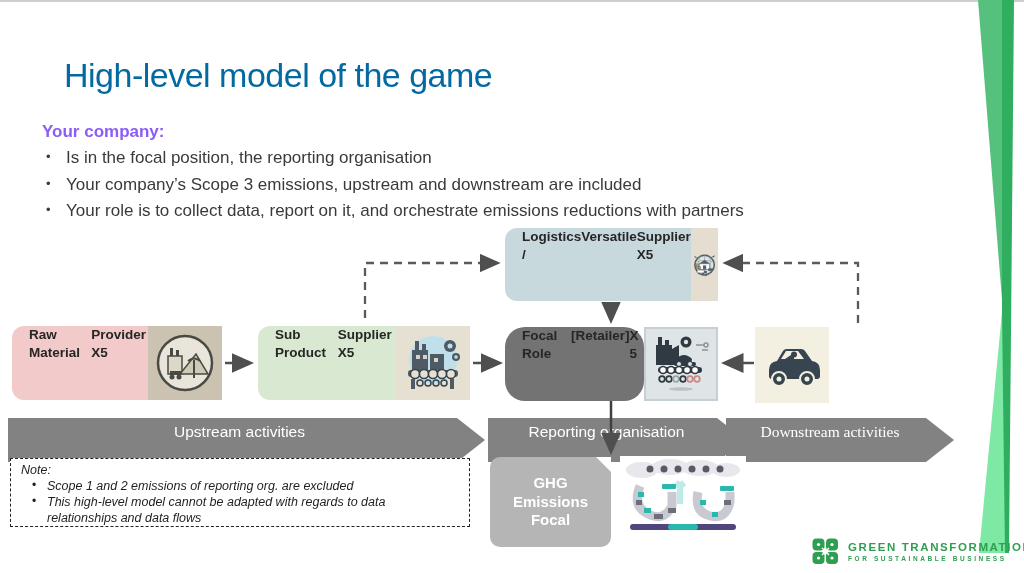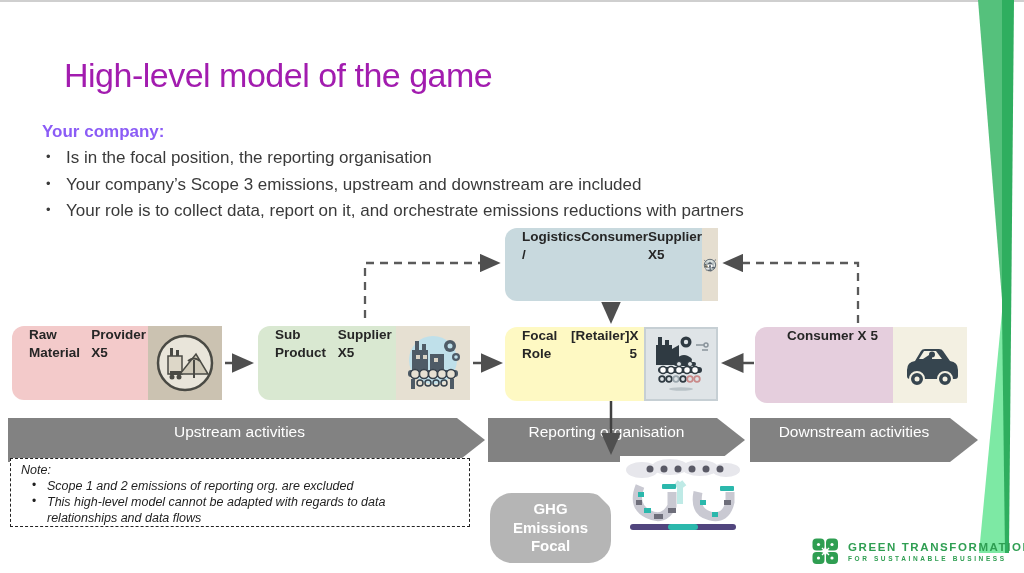--- a/index.html
+++ b/index.html
@@ -1,21 +1,21 @@
 <!DOCTYPE html>
 <html><head>
 <meta charset="utf-8">
 <style>
   * { margin:0; padding:0; box-sizing:border-box; }
   html,body { background:#e9e9e9; }
   body { font-family:"Liberation Sans", sans-serif; }
   .slide { position:relative; width:1024px; height:573px; background:#ffffff; overflow:hidden; }
   .top-strip { position:absolute; top:0; left:0; width:1024px; height:2px; background:#cfcfcf; }
 
-  .title { position:absolute; left:64px; top:56px; font-size:34px; font-weight:500; letter-spacing:-0.5px; color:#a21caf; }
+  .title { position:absolute; left:64px; top:56px; font-size:34px; font-weight:500; letter-spacing:-0.5px; color:#0369a1; }
 
   .intro-heading { position:absolute; left:42px; top:122px; font-size:17px; font-weight:700; color:#8b5cf6; }
   .bullet-list { position:absolute; left:46px; top:148px; width:920px; list-style:none; }
   .bullet-list li { display:flex; font-size:17px; color:#3a3a3a; margin-bottom:7px; line-height:1.15; }
   .bullet-list .dot { width:20px; font-size:13px; padding-top:2px; color:#3a3a3a; }
 
   
   .node { position:absolute; display:flex; border-radius:12px 0 0 12px; }
   .node .label { flex:1; display:flex; flex-direction:row; justify-content:center; padding-left:17px; font-size:13.5px; font-weight:700; color:#262626; line-height:1.3; border-radius:12px 0 0 12px; }
   .node .iconbox { width:74px; display:flex; align-items:center; justify-content:center; overflow:hidden; }
@@ -26,50 +26,50 @@
 
   .node-sub      { left:258px; top:326px; width:212px; height:74px; }
   .node-sub .label { background:#d9e8d1;justify-content:flex-end; }
   .node-sub .iconbox { background:#e6e0d2; }
 
   .node-logistics{ left:505px; top:228px; width:213px; height:73px; }
   .node-logistics .label { background:#c8d9de; }
   .node-logistics .iconbox { background:#e5ded0; }
 
   .node-focal    { left:505px; top:327px; width:213px; height:74px; }
-  .node-focal .label { background:#fef9c3; }
+  .node-focal .label { background:#737373;border-radius:20px; }
   .node-focal .iconbox { background:#c6cfd4; }
 
   .node-consumer { left:755px; top:327px; width:212px; height:76px; }
   .node-consumer .label { background:#e5cedd; }
   .node-consumer .iconbox { background:#f3f0e2; }
 
   
   .banner { position:absolute; top:418px; height:44px; background:#828282; color:#ffffff;
             font-size:15.5px; text-align:center; line-height:28px;
             clip-path: polygon(0 0, calc(100% - 28px) 0, 100% 50%, calc(100% - 28px) 100%, 0 100%); }
   .banner-upstream   { left:8px;   width:477px; padding-right:14px; }
   .banner-reporting  { left:488px; width:257px; padding-right:20px; }
-  .banner-downstream { left:750px; width:228px; padding-right:20px; }
+  .banner-downstream { left:726px; width:228px; padding-right:20px;font-family:Liberation Serif, serif; }
 
   
   .arrows { position:absolute; left:0; top:0; width:1024px; height:573px; pointer-events:none; z-index:5; }
 
   
   .note-box { position:absolute; left:10px; top:458px; width:460px; height:69px; border:1px dashed #222;
               background:#ffffff; font-style:italic; color:#1f1f1f; font-size:12.5px; padding:4px 8px 0 10px; }
   .note-title { margin-bottom:1px; }
   .note-item { display:flex; line-height:1.28; }
   .note-item .ndot { width:26px; text-align:center; font-size:12px; font-style:normal; }
   .note-item .ntext { flex:1; max-width:390px; }
 
   
-  .report-box { position:absolute; left:490px; top:457px; width:121px; height:70px; background:#b5b5b5;
-                border-radius:22px; display:flex; flex-direction:column; align-items:center; justify-content:center;
-                color:#ffffff; font-size:15px; font-weight:700; line-height:1.25;margin-top:36px; }
+  .report-box { position:absolute; left:490px; top:457px; width:121px; height:90px; background:#b5b5b5;
+                border-radius:10px; display:flex; flex-direction:column; align-items:center; justify-content:center;
+                color:#ffffff; font-size:15px; font-weight:700; line-height:1.25; }
   .report-box::after { content:""; position:absolute; top:0; right:0; width:0; height:0;
                        border-top:15px solid #ffffff; border-left:15px solid transparent; }
 
   .report-image { position:absolute; left:620px; top:456px; width:126px; height:79px; background:#ffffff; }
 
   
   .logo { position:absolute; left:812px; top:538px; display:flex; align-items:center; }
   .logo-text { margin-left:9px; color:#2f9e52; }
   .logo-title { font-size:11.5px; font-weight:700; letter-spacing:1.6px; white-space:nowrap; }
   .logo-subtitle { font-size:6.5px; font-weight:700; letter-spacing:2.6px; margin-top:2px; white-space:nowrap; }
@@ -164,21 +164,21 @@
             <circle cx="38" cy="55" r="3"></circle>
             <circle cx="46" cy="55" r="3"></circle>
         </g>
       </svg>
     </div>
   </div>
 
   <div class="node node-logistics">
     <div class="label">
       <span>Logistics /</span>
-      <span>Consumer</span>
+      <span>Versatile</span>
       <span>Supplier X5</span>
     </div>
     <div class="iconbox">
       <svg width="70" height="70" viewBox="0 0 70 70">
         <circle cx="35" cy="35" r="25" fill="#dfe6e2" stroke="#55606a" stroke-width="4"></circle>
         <path d="M12 28 q23 -10 46 0 M12 42 q23 10 46 0 M35 10 v50 M22 12 q-6 23 0 46 M48 12 q6 23 0 46" fill="none" stroke="#8a949c" stroke-width="1.5"></path>
         <polygon points="35,22 20,32 50,32" fill="#55606a"></polygon>
         <rect x="22" y="32" width="26" height="14" fill="#ffffff" stroke="#55606a" stroke-width="1.5"></rect>
         <rect x="31" y="36" width="8" height="10" fill="#55606a"></rect>
         <g fill="#c49a5a" stroke="#55606a" stroke-width="1">
@@ -234,23 +234,20 @@
             <circle cx="51" cy="50" r="2.8" stroke="#c98a8a"></circle>
         </g>
         <ellipse cx="35" cy="60" rx="12" ry="1.8" fill="#b9c2c7"></ellipse>
         <path d="M50 16 h8 m-2 5 h6" stroke="#8a949c" stroke-width="1.5"></path>
         <circle cx="60" cy="16" r="2" fill="none" stroke="#8a949c" stroke-width="1.5"></circle>
       </svg>
     </div>
   </div>
 
   <div class="node node-consumer">
-    <div class="label">
-      <span>Consumer X 5</span>
-    </div>
     <div class="iconbox">
       <svg width="62" height="50" viewBox="0 0 62 50">
         <path d="M8 30 q0 -8 8 -9 l6 -10 q1 -2 4 -2 h14 q3 0 4 2 l7 10 q8 1 8 9 v6 q0 3 -3 3 h-45 q-3 0 -3 -3 z" fill="#36454f"></path>
         <path d="M20 19 l5 -8 h12 l6 8 z" fill="#f3f0e2"></path>
         <circle cx="33" cy="14.5" r="3" fill="#36454f"></circle>
         <path d="M24 19 l9 -6 v6 z" fill="#36454f"></path>
         <circle cx="18" cy="39" r="7" fill="#36454f" stroke="#f3f0e2" stroke-width="2"></circle>
         <circle cx="46" cy="39" r="7" fill="#36454f" stroke="#f3f0e2" stroke-width="2"></circle>
         <circle cx="18" cy="39" r="2.5" fill="#f3f0e2"></circle>
         <circle cx="46" cy="39" r="2.5" fill="#f3f0e2"></circle>

